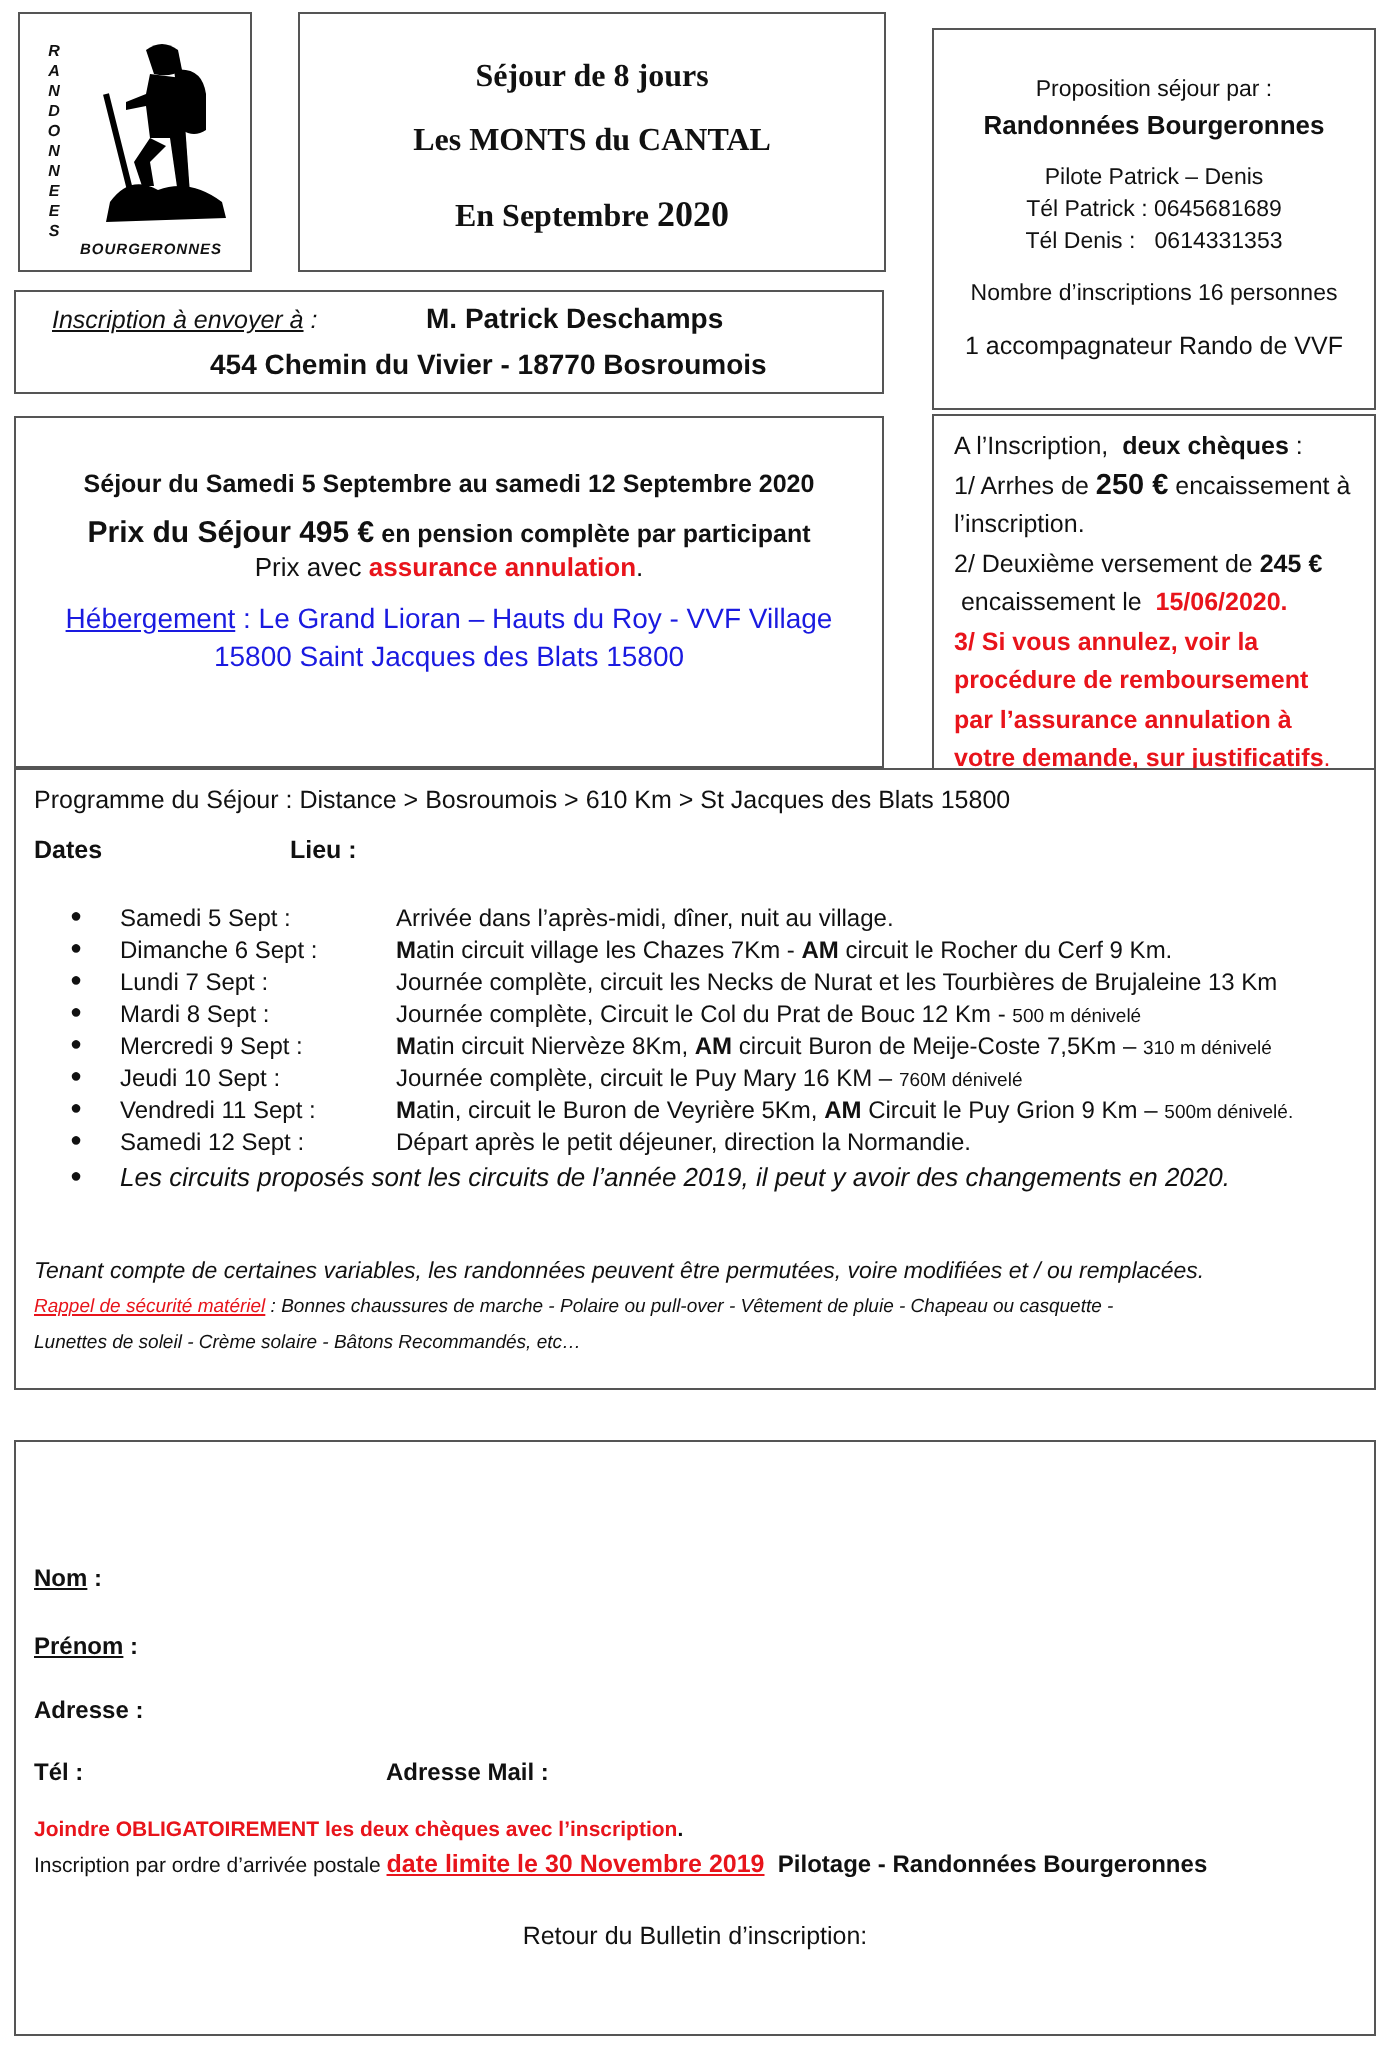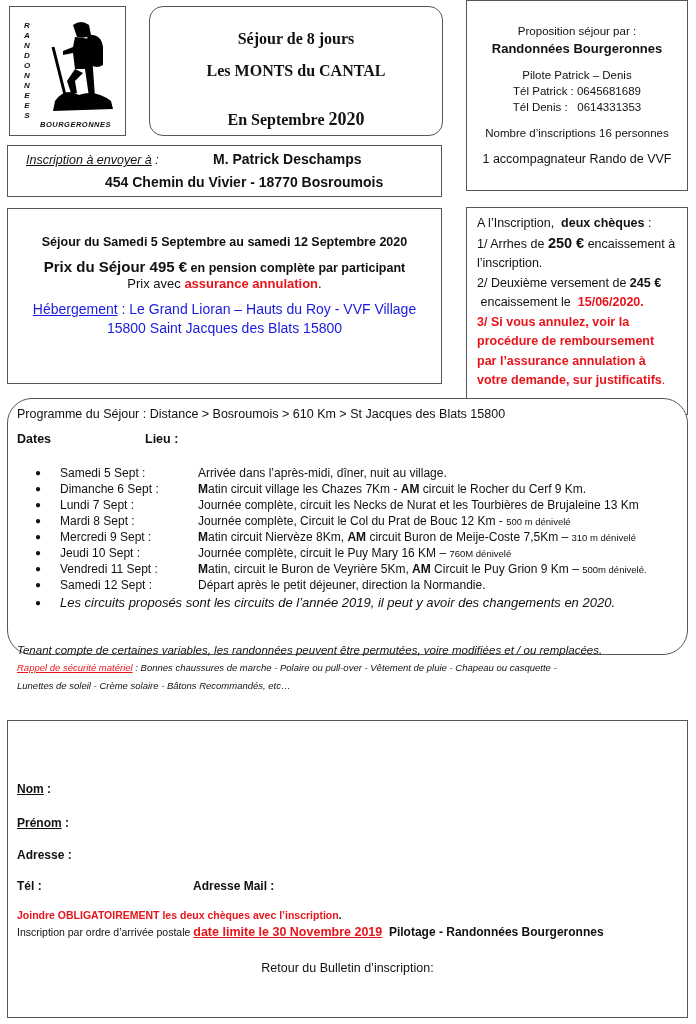--- a/index.html
+++ b/index.html
@@ -14,37 +14,37 @@
   .i { font-style:italic; }
 
   
   #logo { left:9px; top:6px; width:117px; height:130px; }
   #logo .vert { position:absolute; left:12px; top:14px; font-size:8px; font-weight:bold; font-style:italic;
                 line-height:10px; width:10px; text-align:center; }
   #logo .brand { position:absolute; left:30px; bottom:6px; font-size:7.5px; font-weight:bold; font-style:italic; letter-spacing:0.5px; }
   #logo svg { position:absolute; left:35px; top:10px; }
 
   
-  #title { left:149px; top:6px; width:294px; height:130px; text-align:center;border-radius:14px; }
+  #title { left:149px; top:6px; width:294px; height:130px; text-align:center; }
   #title div { font-size:16px; font-weight:bold; line-height:20px; }
 
   
-  #prop { left:466px; top:0; width:222px; height:191px; text-align:center; font-size:11.5px; line-height:16px; }
+  #prop { left:466px; top:14px; width:222px; height:191px; text-align:center; font-size:11.5px; line-height:16px; }
 
   
   #addr { left:7px; top:145px; width:435px; height:52px; font-size:14px; }
 
   
   #sejour { left:7px; top:208px; width:435px; height:176px; text-align:center; }
 
   
   #pay { left:466px; top:207px; width:222px; height:208px; font-size:12.5px; line-height:19.5px; padding:6px 10px; }
 
   
-  #prog { left:7px; top:398px; width:681px; height:257px; font-size:12px;border-radius:25px; }
+  #prog { left:7px; top:384px; width:681px; height:311px; font-size:12px; }
   #prog ul { margin:0; padding:0; list-style:none; }
   #prog li { position:relative; height:16px; line-height:16px; }
   #prog li .bul { position:absolute; left:27px; top:0; font-size:10px; }
   #prog li .day { position:absolute; left:52px; }
   #prog li .desc { position:absolute; left:190px; white-space:nowrap; }
   .small { font-size:9.5px; }
 
   
   #bull { left:7px; top:720px; width:681px; height:298px; font-size:12px; }
 </style>
@@ -78,21 +78,21 @@
     <path d="M40 52 L48 52 L50 80 L44 80 Z" fill="#000"></path>
 
     <path d="M10 84 Q20 70 34 78 Q50 72 66 84 L68 92 L8 94 Z" fill="#000"></path>
   </svg>
   <div class="brand">BOURGERONNES</div>
 </div>
 
 <div class="box serif" id="title">
   <div style="margin-top:22px;">Séjour de 8 jours</div>
   <div style="margin-top:12px;">Les MONTS du CANTAL</div>
-  <div style="margin-top:28px;">
+  <div style="margin-top:16px;">
     <span>En Septembre </span><span style="font-size:18px;">2020</span>
   </div>
 </div>
 
 <div class="box" id="prop">
   <div style="margin-top:22px;">Proposition séjour par :</div>
   <div class="b" style="font-size:13px; margin-top:2px;">Randonnées Bourgeronnes</div>
   <div style="margin-top:10px;">Pilote  Patrick – Denis</div>
   <div>Tél Patrick : 0645681689</div>
   <div style="white-space:pre;">Tél Denis :   0614331353</div>

